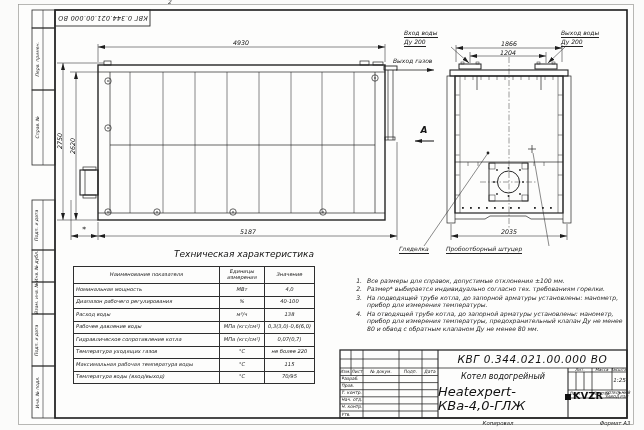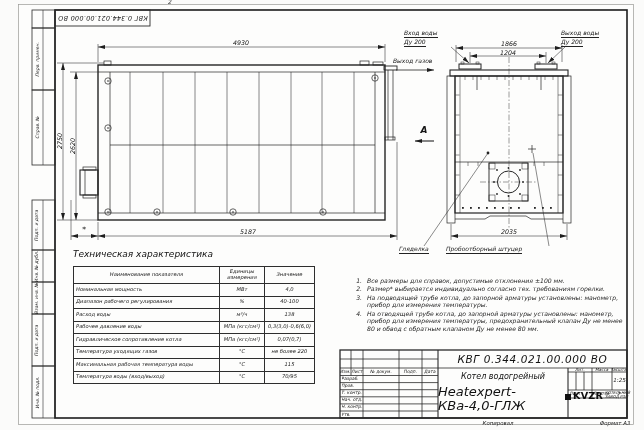--- a/index.html
+++ b/index.html
@@ -11,21 +11,21 @@
        transform:translateX(-50%);white-space:nowrap;}
   .dim.vd{transform:translate(-50%,-50%) rotate(-90deg);}
   .lead{position:absolute;font:italic 6px/1.25 "DejaVu Sans",sans-serif;color:#151515;
         display:flex;flex-direction:column;align-items:flex-start;white-space:nowrap;}
   .lead span{border-bottom:0.8px solid #222;padding-bottom:0.5px;}
   .plain{border-bottom:none !important;}
   
   .mstamp{position:absolute;left:32.5px;width:10.5px;display:flex;align-items:center;justify-content:center;}
   .mstamp span{transform:rotate(-90deg);white-space:nowrap;font:italic 4.6px/1 "DejaVu Sans",sans-serif;color:#222;}
   
-  #spec-title{position:absolute;left:73px;top:250px;width:241px;text-align:left;
+  #spec-title{position:absolute;left:73px;top:250px;width:241px;text-align:right;
               font:italic 9px/1 "DejaVu Sans",sans-serif;color:#111;}
   table#spec{position:absolute;left:73px;top:266px;width:241px;border-collapse:collapse;
              table-layout:fixed;}
   #spec td,#spec th{border:0.7px solid #2e2e2e;font:italic 5.2px/1.15 "DejaVu Sans",sans-serif;
              color:#1b1b1b;padding:0 2px;overflow:hidden;}
   #spec th{height:16px;text-align:center;font-weight:normal;}
   #spec td{height:11.5px;}
   #spec td.n{text-align:left;}
   #spec td.c{text-align:center;}
   

